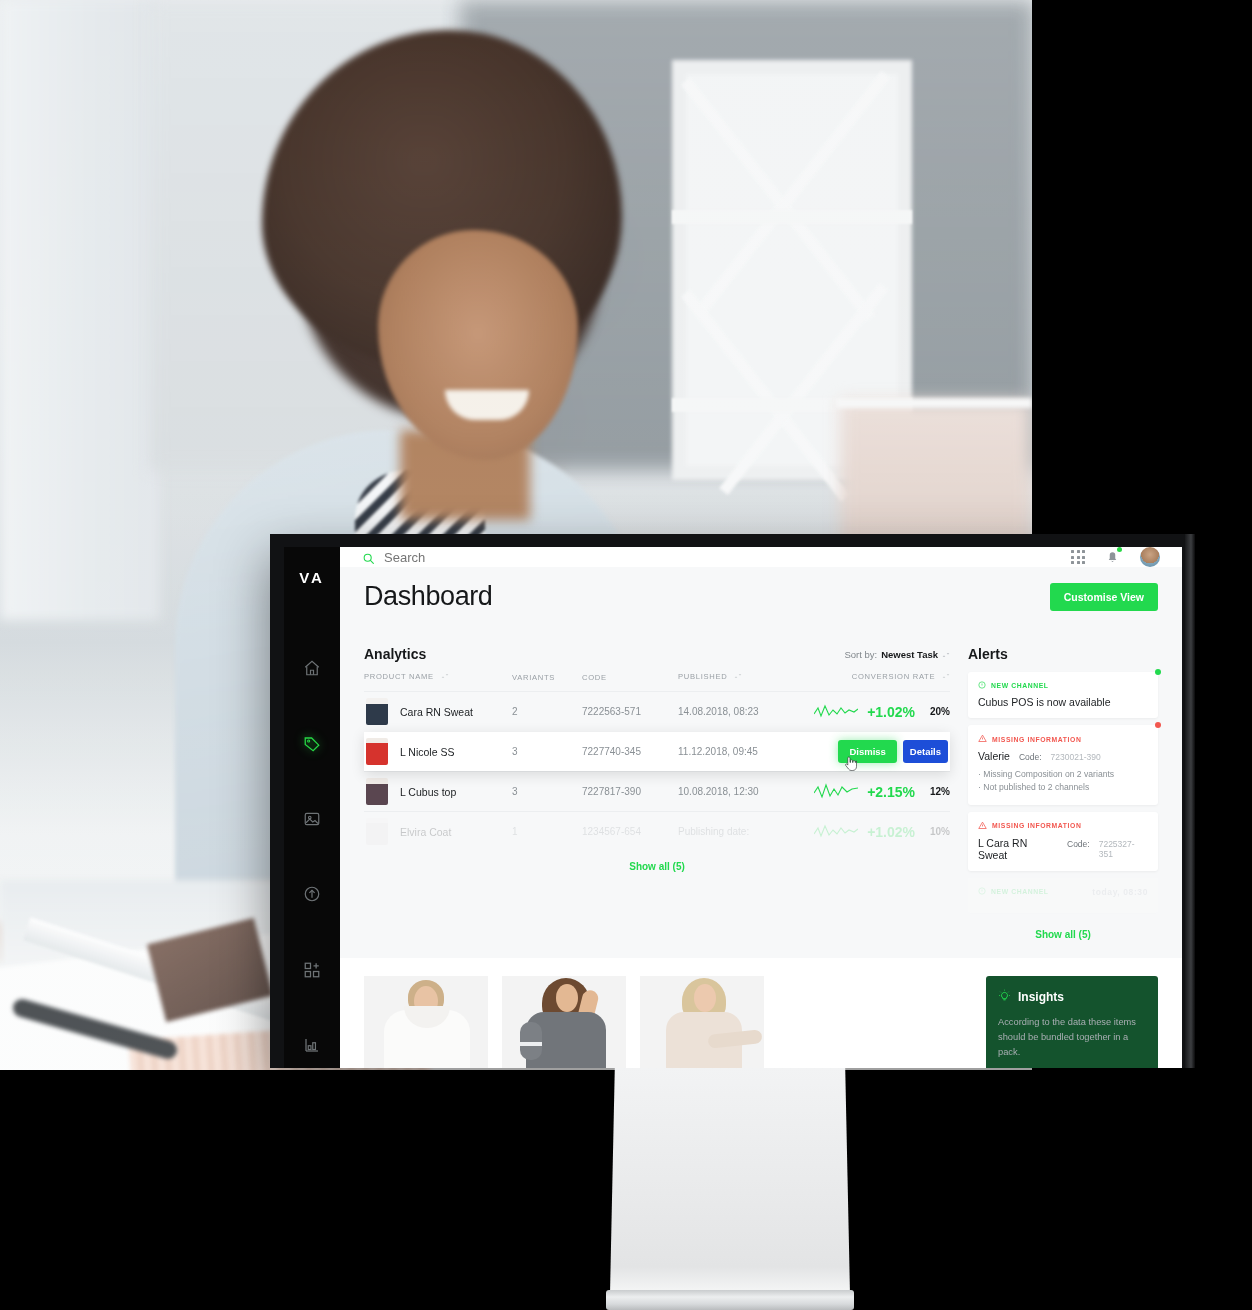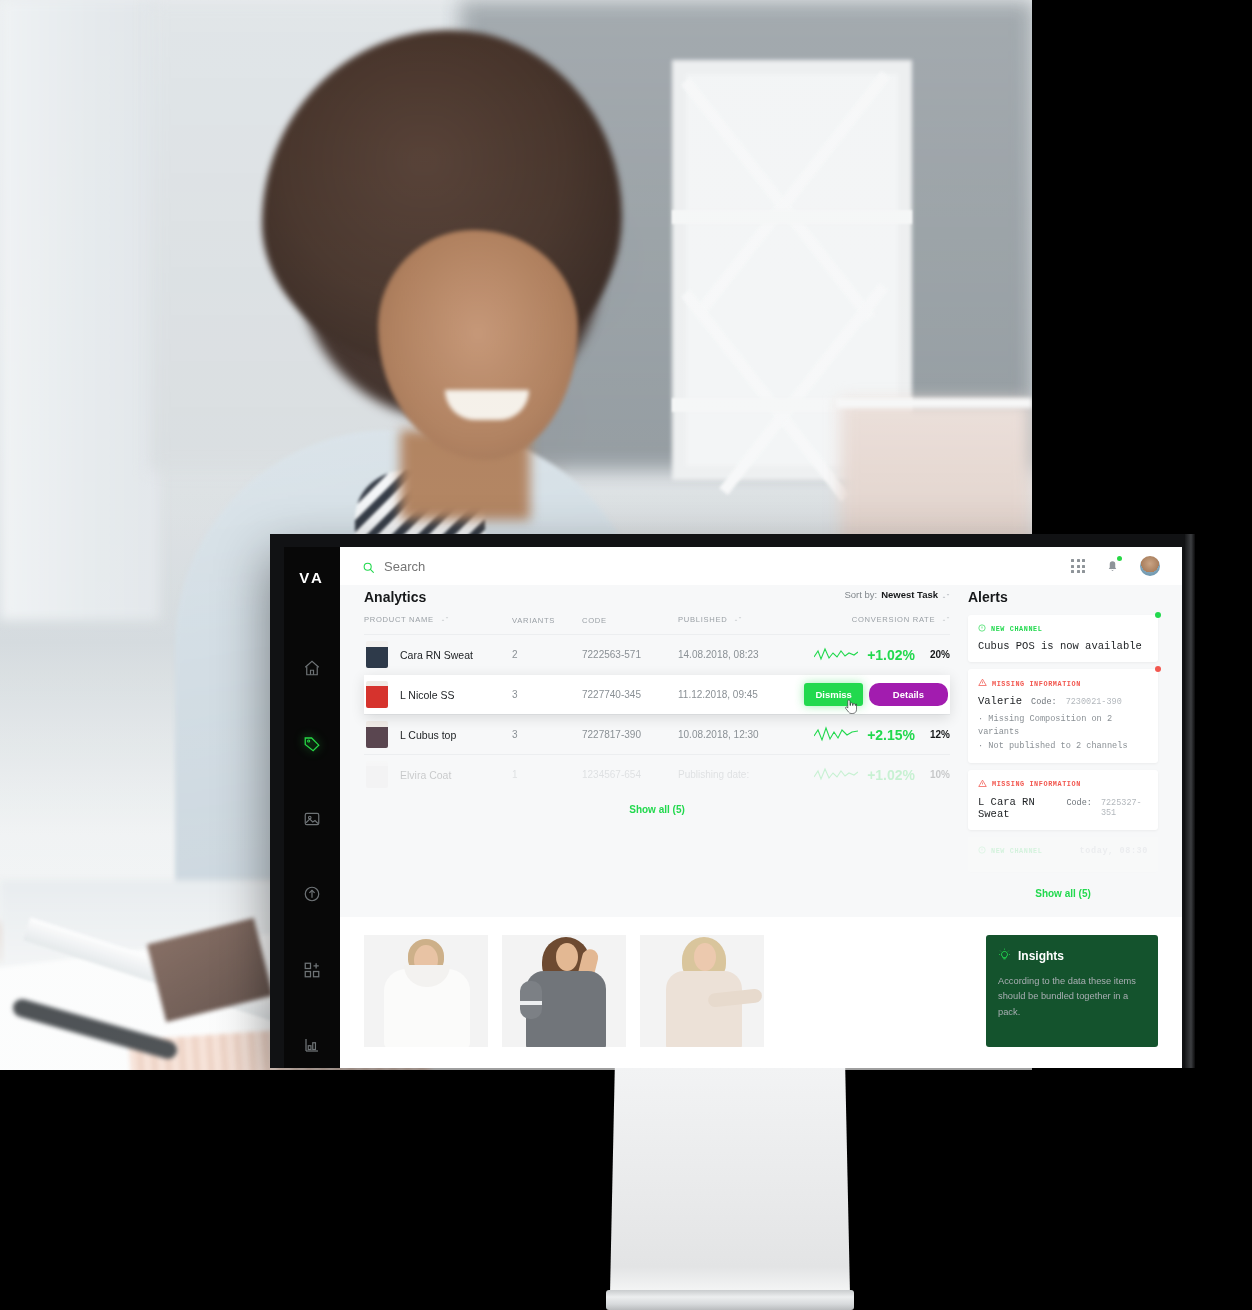--- a/index.html
+++ b/index.html
@@ -108,21 +108,21 @@
 
   .page-head { display:flex; align-items:center; padding:14px 24px 8px 24px; }
   .page-title { font-size:27px; font-weight:400; color:#16181a; letter-spacing:-.4px; }
   .btn-primary { margin-left:auto; background:#22d94e; color:#fff; border:0; border-radius:3px;
     padding:8px 14px; font-size:10.5px; font-weight:600; cursor:pointer; font-family:inherit; }
 
   .panels { display:flex; gap:18px; padding:4px 24px 0 24px; }
 
   
   .analytics { flex:1 1 auto; width:574px; }
-  .card-head { display:flex; align-items:flex-start; margin-bottom:10px; }
+  .card-head { display:flex; align-items:center; margin-bottom:10px;margin-top:22px; }
   .card-title { font-size:14px; font-weight:700; color:#16181a; }
   .sortby { margin-left:auto; font-size:9.5px; color:#81878c; display:flex; align-items:center; gap:4px;
     cursor:pointer; }
   .sortby b { color:#16181a; font-weight:600; }
   .sorticon { width:8px; height:8px; opacity:.55; }
 
   table.tbl { width:100%; border-collapse:collapse; }
   table.tbl th { font-size:7.6px; letter-spacing:.7px; color:#9aa0a6; font-weight:400; text-align:left;
     padding:0 0 9px 0; white-space:nowrap; }
   table.tbl th .sorticon { margin-left:4px; vertical-align:middle; }
@@ -143,30 +143,30 @@
   .col-code { width:96px; }
   .col-pub { width:120px; }
   .col-conv { width:152px; }
   .conv { display:flex; align-items:center; justify-content:flex-end; gap:9px; }
   .spark { width:44px; height:17px; }
   .conv-delta { color:#22d94e; font-size:14px; font-weight:600; }
   .conv-pct { color:#16181a; font-size:10px; font-weight:600; width:26px; text-align:right; }
   .actions { display:flex; justify-content:flex-end; gap:6px; padding-right:2px; position:relative; }
   .btn-dismiss { background:#22d94e; color:#fff; border:0; border-radius:3px; padding:6px 11px;
     font-size:9.5px; font-weight:600; cursor:pointer; font-family:inherit; box-shadow:0 0 10px rgba(34,217,78,.45);}
-  .btn-details { background:#a21caf; color:#fff; border:0; border-radius:10px; padding:6px 24px;
+  .btn-details { background:#1d4ed8; color:#fff; border:0; border-radius:3px; padding:6px 7px;
     font-size:9.5px; font-weight:600; cursor:pointer; font-family:inherit; }
   .cursor-hand { position:absolute; left:46px; top:16px; width:13px; height:16px; pointer-events:none; }
   .showall { text-align:center; font-size:10px; color:#22d94e; font-weight:600; padding:9px 0 0 0; cursor:pointer; }
 
   
   .alerts { width:190px; flex:0 0 190px; }
   .alert-list { position:relative; }
   .alert { background:#fff; border-radius:3px; padding:9px 10px 10px 10px; margin-bottom:7px; position:relative;
-    box-shadow:0 1px 3px rgba(0,0,0,.05);font-family:Liberation Mono, monospace; }
+    box-shadow:0 1px 3px rgba(0,0,0,.05); }
   .alert.faded { opacity:.16; }
   .alert-dot { position:absolute; right:-3px; top:-3px; width:6px; height:6px; border-radius:50%; }
   .alert-kind { display:flex; align-items:center; gap:5px; font-size:6.8px; letter-spacing:.6px; font-weight:700; margin-bottom:6px;}
   .alert-kind.new { color:#22d94e; }
   .alert-kind.missing { color:#f2574f; }
   .alert-title { font-size:10.5px; color:#1c1f22; }
   .alert-row { display:flex; align-items:baseline; gap:9px; }
   .alert-code-label { font-size:8.5px; color:#6d7379; }
   .alert-code { font-size:8.5px; color:#b3b8bd; }
   .alert-bullets { margin-top:6px; }
@@ -354,20 +354,24 @@
               <svg viewBox="0 0 24 24" width="15" height="15" fill="none">
                   <path d="M6 19h12l-1.6-2.4V11a4.4 4.4 0 0 0-8.8 0v5.6L6 19z" fill="#8e9499"></path>
                   <path d="M10.4 20.6a1.8 1.8 0 0 0 3.2 0" stroke="#8e9499" stroke-width="1.4"></path>
                 </svg>
               <span class="bell-dot"></span>
             </span>
             <span class="avatar"></span>
           </div>
         </div>
 
+        <div class="page-head">
+          <div class="page-title">Dashboard</div>
+          <button class="btn-primary">Customise View</button>
+        </div>
 
         <div class="panels">
 
           <div class="analytics">
             <div class="card-head">
               <div class="card-title">Analytics</div>
               <div class="sortby">
                 <span>Sort by:</span>
                 <b>Newest Task</b>
                 <span class="sorticon">

